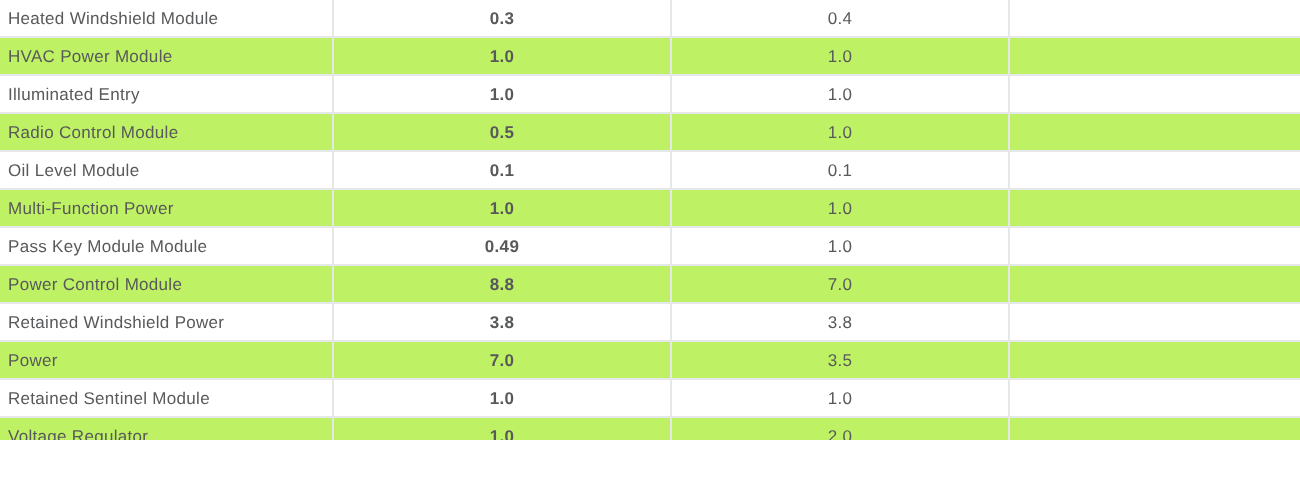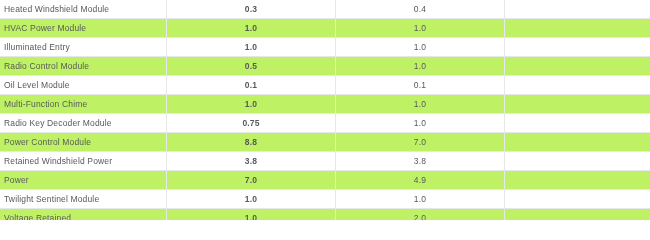--- a/index.html
+++ b/index.html
@@ -97,55 +97,55 @@
         <td class="col-v2">1.0</td>
         <td class="col-v3">—</td>
       </tr>
       <tr class="row-odd">
         <td class="col-name">Oil Level Module</td>
         <td class="col-v1">0.1</td>
         <td class="col-v2">0.1</td>
         <td class="col-v3">—</td>
       </tr>
       <tr class="row-even">
-        <td class="col-name">Multi-Function Chime</td>
+        <td class="col-name">Multi-Function Power</td>
         <td class="col-v1">1.0</td>
         <td class="col-v2">1.0</td>
         <td class="col-v3">—</td>
       </tr>
       <tr class="row-odd">
-        <td class="col-name">Radio Key Decoder Module</td>
-        <td class="col-v1">0.75</td>
+        <td class="col-name">Pass Key Module Module</td>
+        <td class="col-v1">0.49</td>
         <td class="col-v2">1.0</td>
         <td class="col-v3">—</td>
       </tr>
       <tr class="row-even">
         <td class="col-name">Power Control Module</td>
         <td class="col-v1">8.8</td>
         <td class="col-v2">7.0</td>
         <td class="col-v3">—</td>
       </tr>
       <tr class="row-odd">
         <td class="col-name">Retained Windshield Power</td>
         <td class="col-v1">3.8</td>
         <td class="col-v2">3.8</td>
         <td class="col-v3">—</td>
       </tr>
       <tr class="row-even">
         <td class="col-name">Power</td>
         <td class="col-v1">7.0</td>
-        <td class="col-v2">4.9</td>
+        <td class="col-v2">3.5</td>
         <td class="col-v3 has-value">15</td>
       </tr>
       <tr class="row-odd">
-        <td class="col-name">Twilight Sentinel Module</td>
+        <td class="col-name">Retained Sentinel Module</td>
         <td class="col-v1">1.0</td>
         <td class="col-v2">1.0</td>
         <td class="col-v3">—</td>
       </tr>
       <tr class="row-even">
-        <td class="col-name">Voltage Retained</td>
+        <td class="col-name">Voltage Regulator</td>
         <td class="col-v1">1.0</td>
         <td class="col-v2">2.0</td>
         <td class="col-v3">—</td>
       </tr>
     </tbody>
 </table>
 
 </body></html>

